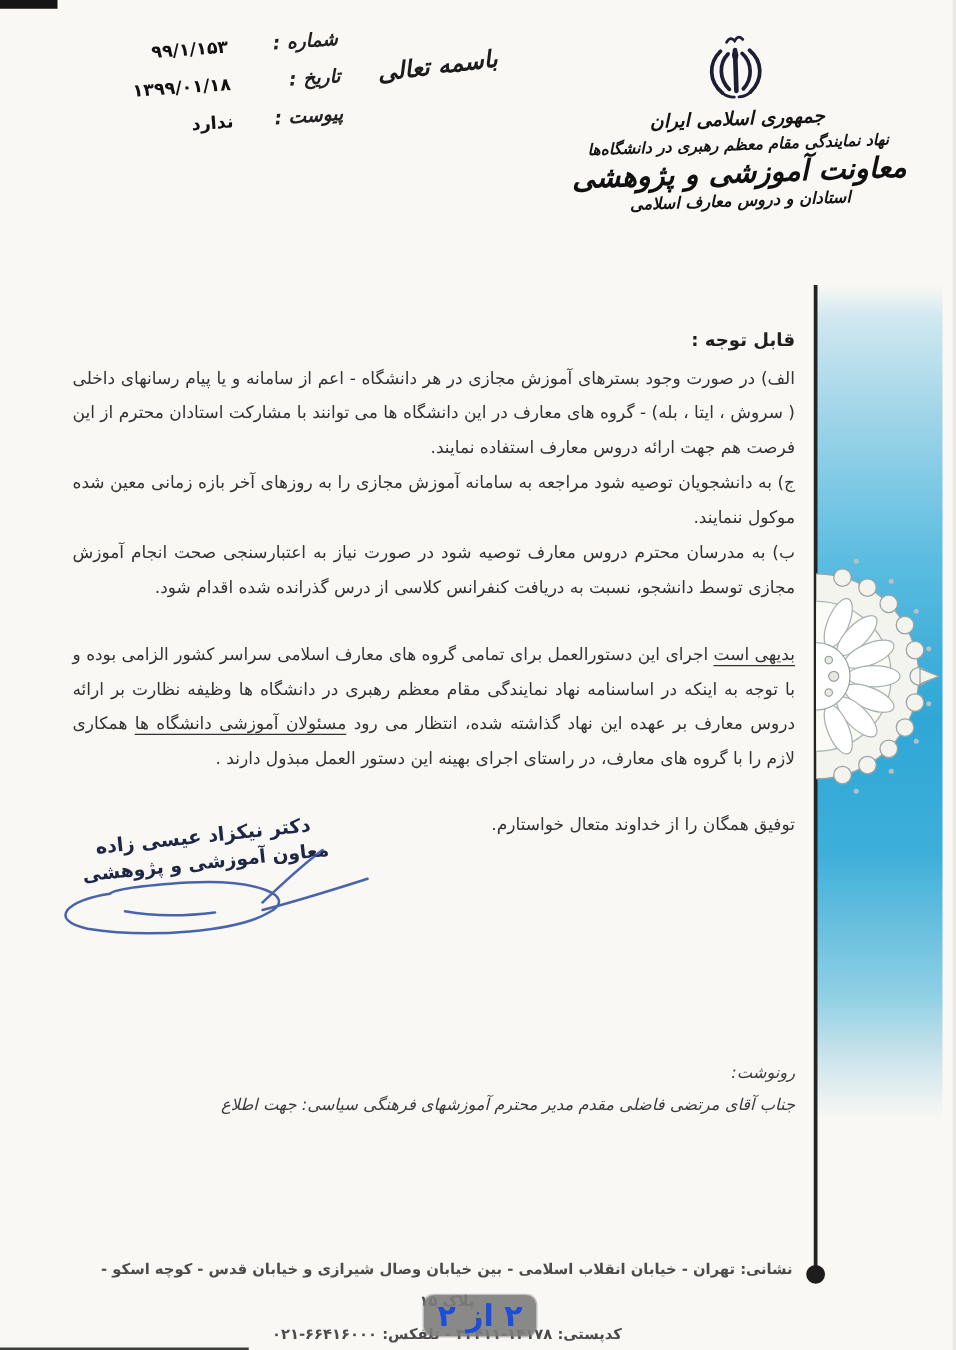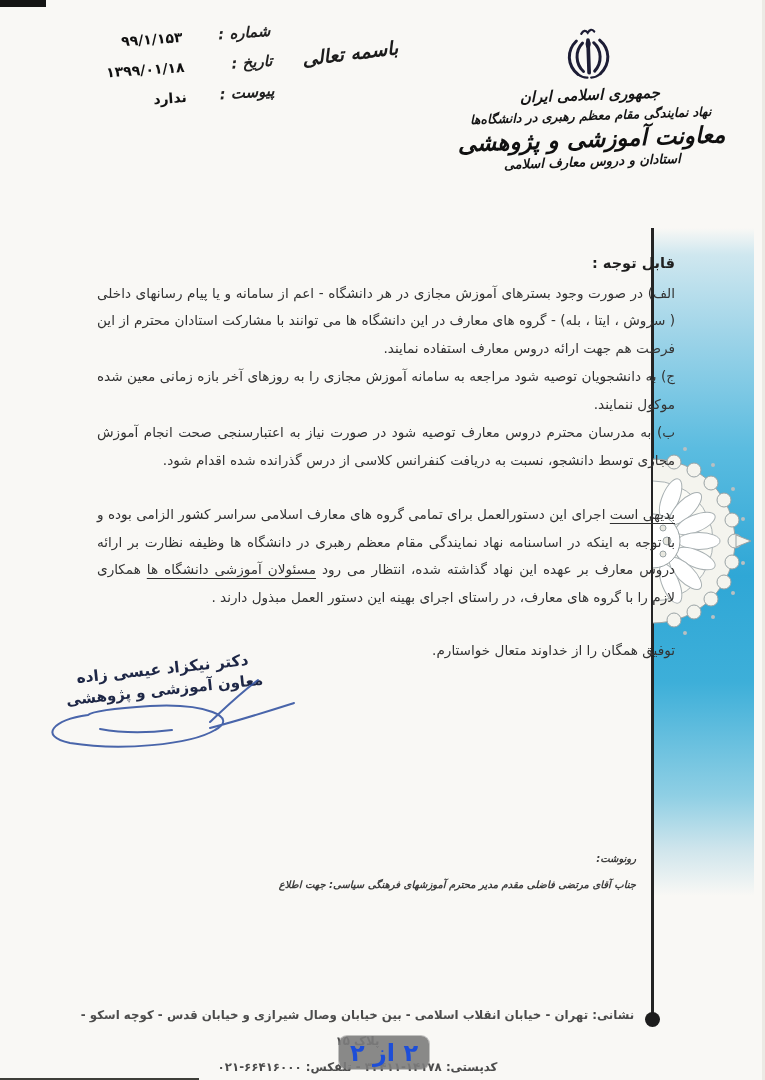--- a/index.html
+++ b/index.html
@@ -37,42 +37,42 @@
     background:linear-gradient(180deg,
       rgba(223,238,242,0) 0%,#cfe7ef 4%,#9ed4e8 16%,#5bbce0 33%,
       #2fa7d6 52%,#3dafd9 68%,#8fcfe4 85%,#cfe5ec 93%,rgba(240,245,246,0) 100%);
   }
   .band-line{position:absolute;left:651px;top:228px;width:2.5px;height:790px;background:#242424;}
   .band-dot{position:absolute;left:645px;top:1012px;width:15px;height:15px;border-radius:50%;background:#1d1d1d;}
   .mandala{position:absolute;left:653px;top:416px;}
 
   
   .body-text{
-    position:absolute;right:120px;left:58px;top:250px;direction:rtl;
-    font-size:13.6px;line-height:27.5px;text-align:justify;color:#333;width:578px;margin-left:39px;
+    position:absolute;right:120px;left:58px;top:260px;direction:rtl;
+    font-size:13.6px;line-height:27.5px;text-align:justify;color:#333;width:578px;
   }
   .body-heading{font-weight:bold;font-size:14.5px;color:#1f1f1f;margin-bottom:2px;}
   .body-text p{margin:0 0 1px 0;}
   .para-gap{height:26px;}
   .u{text-decoration:underline;text-underline-offset:4px;}
   .closing{margin-top:26px !important;}
 
   
   .signature{
     position:absolute;left:46px;top:660px;width:235px;text-align:center;
     transform:rotate(-6deg);direction:rtl;color:#1e2746;
   }
   .sig-name{font-weight:bold;font-size:15.5px;letter-spacing:.3px;}
   .sig-title{font-weight:bold;font-size:15px;margin-top:3px;}
   .sig-scribble{position:absolute;left:28px;top:660px;pointer-events:none;}
 
   
   .cc{
     position:absolute;right:120px;left:58px;top:846px;width:578px;direction:rtl;
-    font-size:10px;line-height:25.5px;color:#3c3c3c;font-style:italic;font-weight:bold;
+    font-size:13px;line-height:25.5px;color:#3c3c3c;font-style:italic;
   }
   .cc div{white-space:nowrap;}
 
   
   .footer{
     position:absolute;left:75px;top:1002px;width:565px;text-align:center;direction:rtl;
     font-size:11.8px;font-weight:bold;color:#4c4c4c;line-height:26px;
   }
 
   .page-badge{

